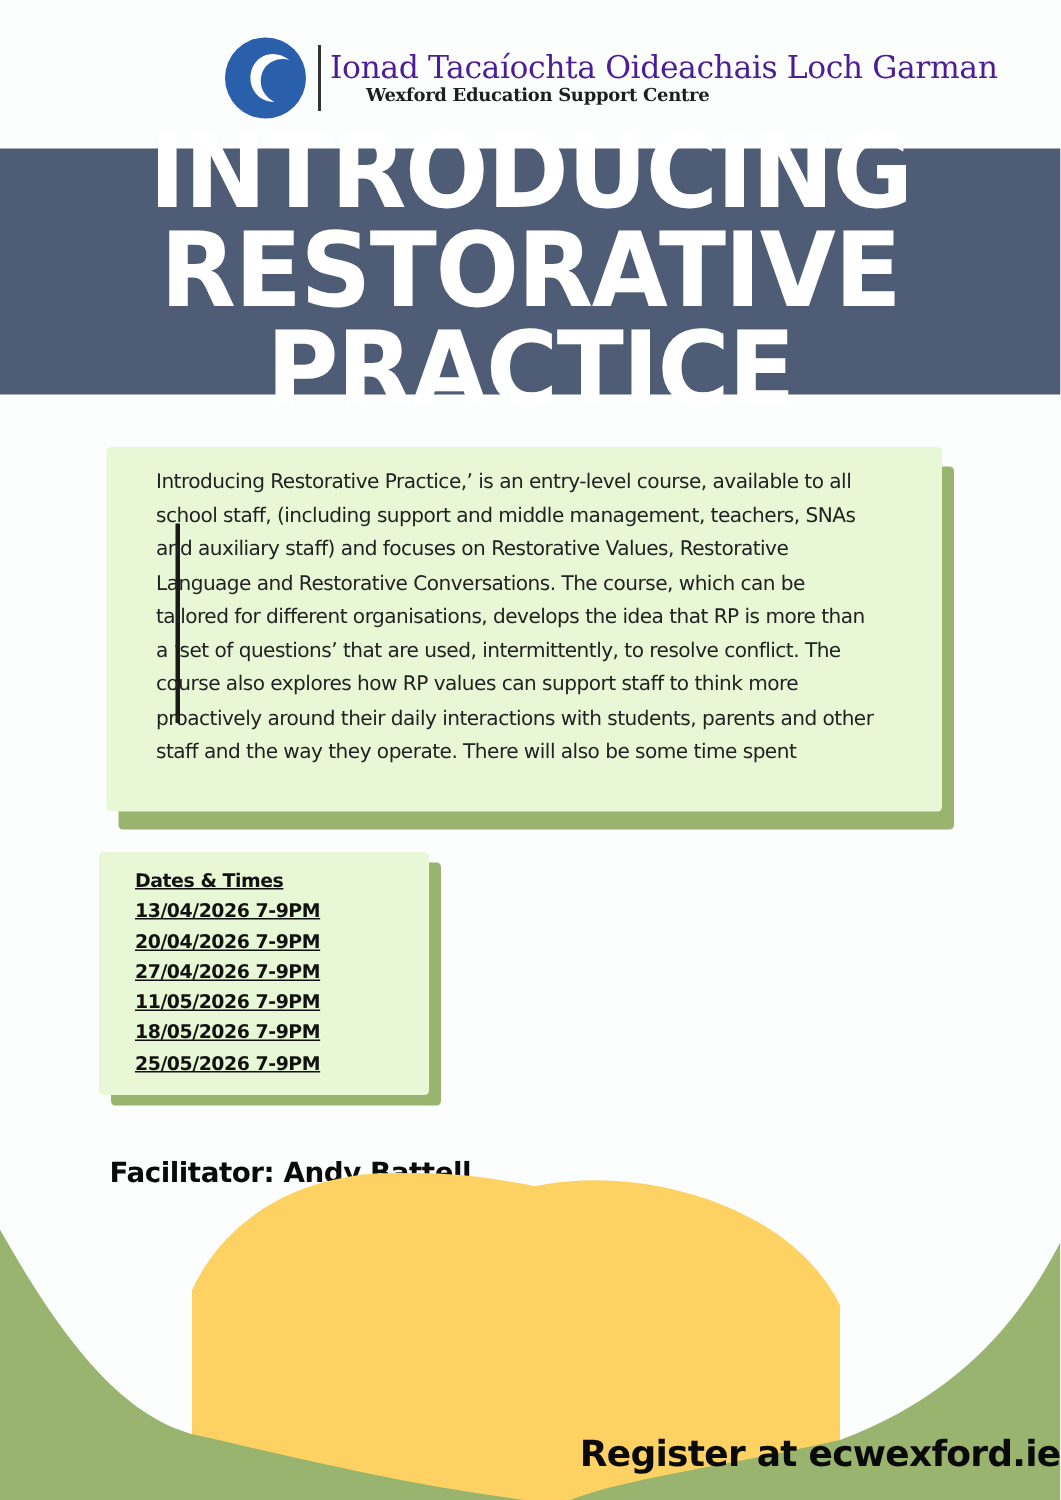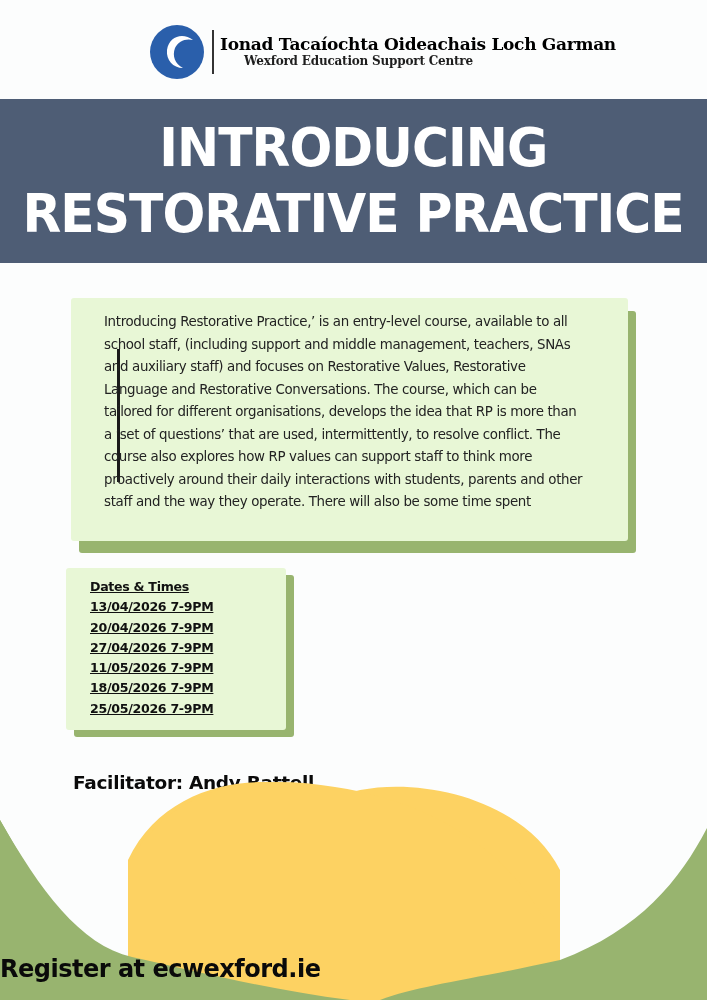--- a/index.html
+++ b/index.html
@@ -5,29 +5,29 @@
   html, body { margin:0; padding:0; }
   body {
     width:707px; height:1000px; position:relative; overflow:hidden;
     background:#fcfdfd;
     font-family: "DejaVu Sans", sans-serif;
   }
   .logo { position:absolute; left:149px; top:24px; height:56px; display:flex; align-items:center; }
   .logo-mark { width:56px; height:56px; }
   .logo-divider { width:2px; height:44px; background:#333; margin:0 6px 0 7px; }
   .logo-text { display:flex; flex-direction:column; line-height:1.15; font-family:"DejaVu Serif", serif; }
-  .logo-irish { color:#000000; font-size:17px; font-weight:bold; letter-spacing:-0.3px; }
+  .logo-irish { color:#4c1d95; font-size:21px; font-weight:normal; letter-spacing:-0.3px; }
   .logo-english { color:#1e1e1e; font-size:12px; font-weight:bold; margin-left:24px; letter-spacing:-0.2px; }
 
   .banner {
     position:absolute; left:0; top:99px; width:707px; height:164px;
     background:#4e5d75;
     display:flex; flex-direction:column; align-items:center; justify-content:center;
     color:#fff; font-family:"DejaVu Sans", sans-serif; font-weight:bold;
-    font-size:53px; line-height:66px; letter-spacing:-1px; text-align:center;
+    font-size:69px; line-height:66px; letter-spacing:-1px; text-align:center;
   }
   .banner span { display:block; transform:scaleX(0.95); }
 
   .card-shadow { position:absolute; background:#98b46f; border-radius:3px; }
   .card { position:absolute; background:#e8f7d6; border-radius:3px; }
 
   .desc-shadow { left:79px; top:311px; width:557px; height:242px; }
   .desc-card { left:71px; top:298px; width:557px; height:243px; }
   .desc-bar { position:absolute; left:117px; top:349px; width:3px; height:133px; background:#1a1a1a; }
   .desc-text {
@@ -44,21 +44,21 @@
     color:#111; letter-spacing:-0.3px;text-decoration:underline;
   }
 
   .facilitator {
     position:absolute; left:73px; top:772px;
     font-family:"DejaVu Sans", sans-serif; font-weight:bold; font-size:18.5px; color:#0a0a0a;
     letter-spacing:-0.3px;
   }
   .scene { position:absolute; left:0; top:780px; width:707px; height:220px; }
   .register {
-    position:absolute; left:0; width:707px; top:955px; text-align:left;
+    position:absolute; left:0; width:707px; top:955px; text-align:right;
     font-family:"DejaVu Sans", sans-serif; font-weight:bold; font-size:24px; color:#0a0a0a;
     letter-spacing:-0.5px;
   }
 </style>
 </head>
 <body>
 
 <div class="logo">
   <svg class="logo-mark" viewBox="0 0 56 56">
     <circle cx="28" cy="28" r="27" fill="#2a5fab"></circle>

